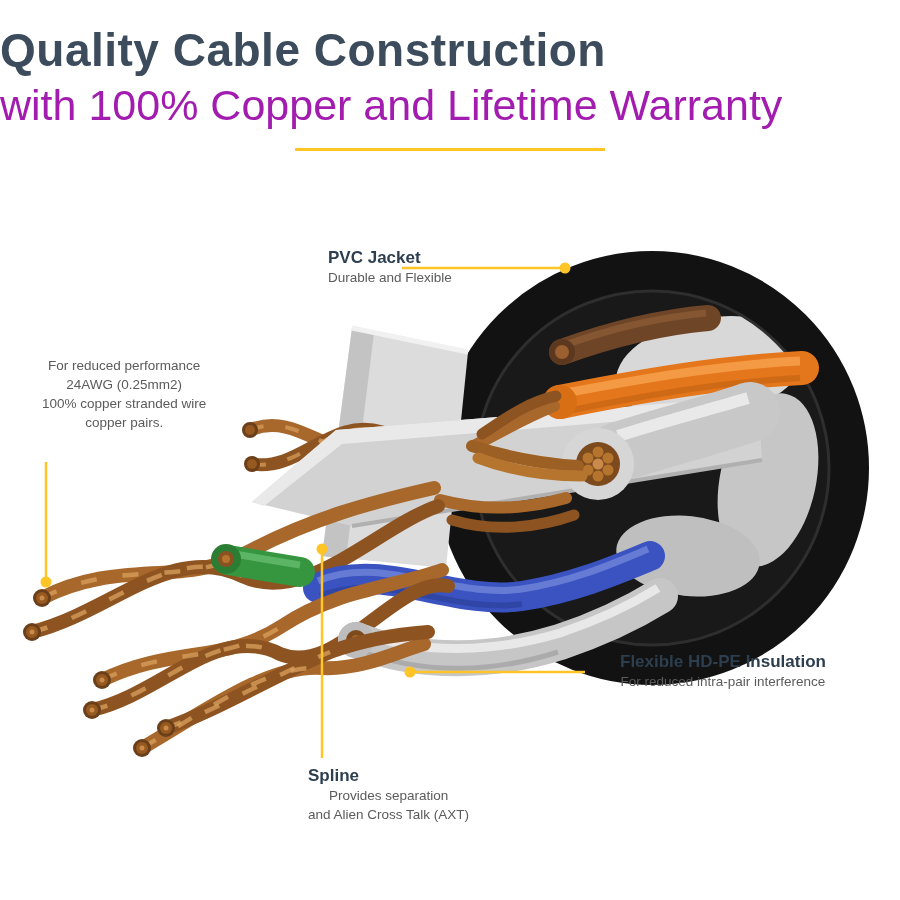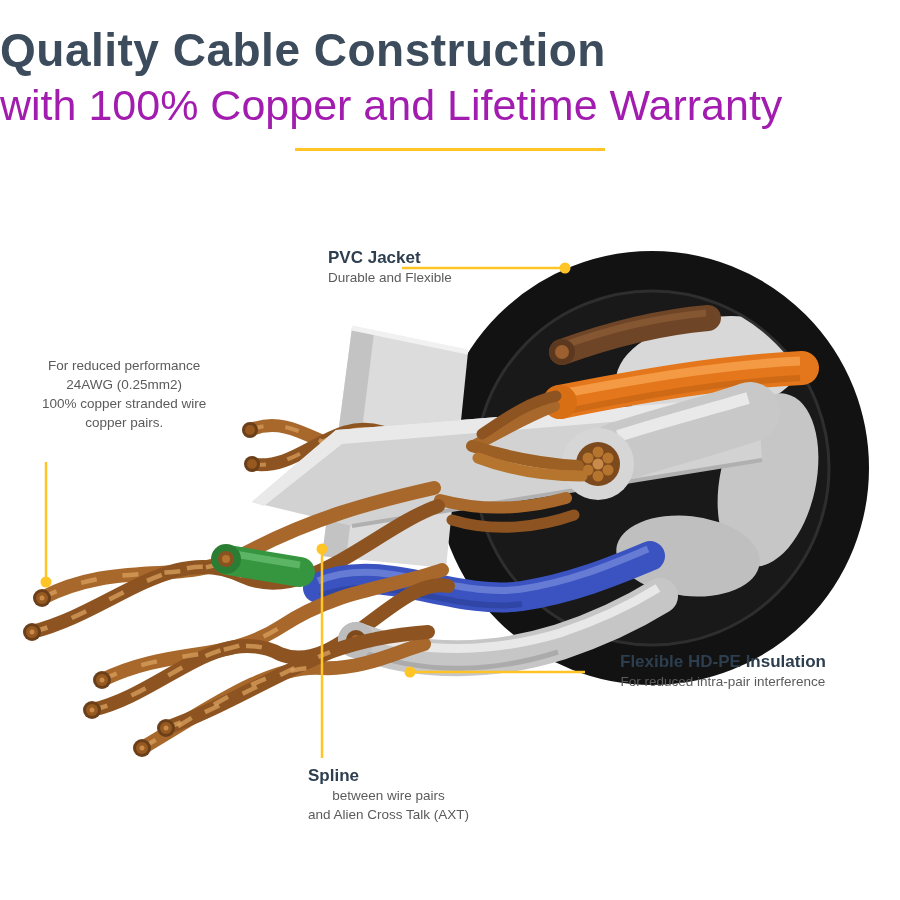--- a/index.html
+++ b/index.html
@@ -200,15 +200,15 @@
   <div class="ld">copper pairs.</div>
 </div>
 
 <div class="txt label" style="left:592px;top:652px;margin-left:28px;">
   <div class="lt">Flexible HD-PE Insulation</div>
   <div class="ld">For reduced intra-pair interference</div>
 </div>
 
 <div class="txt label" style="left:308px;top:766px;">
   <div class="lt">Spline</div>
-  <div class="ld">between wire pairs</div>
+  <div class="ld">Provides separation</div>
   <div class="ld">and Alien Cross Talk (AXT)</div>
 </div>
 
 </body></html>

